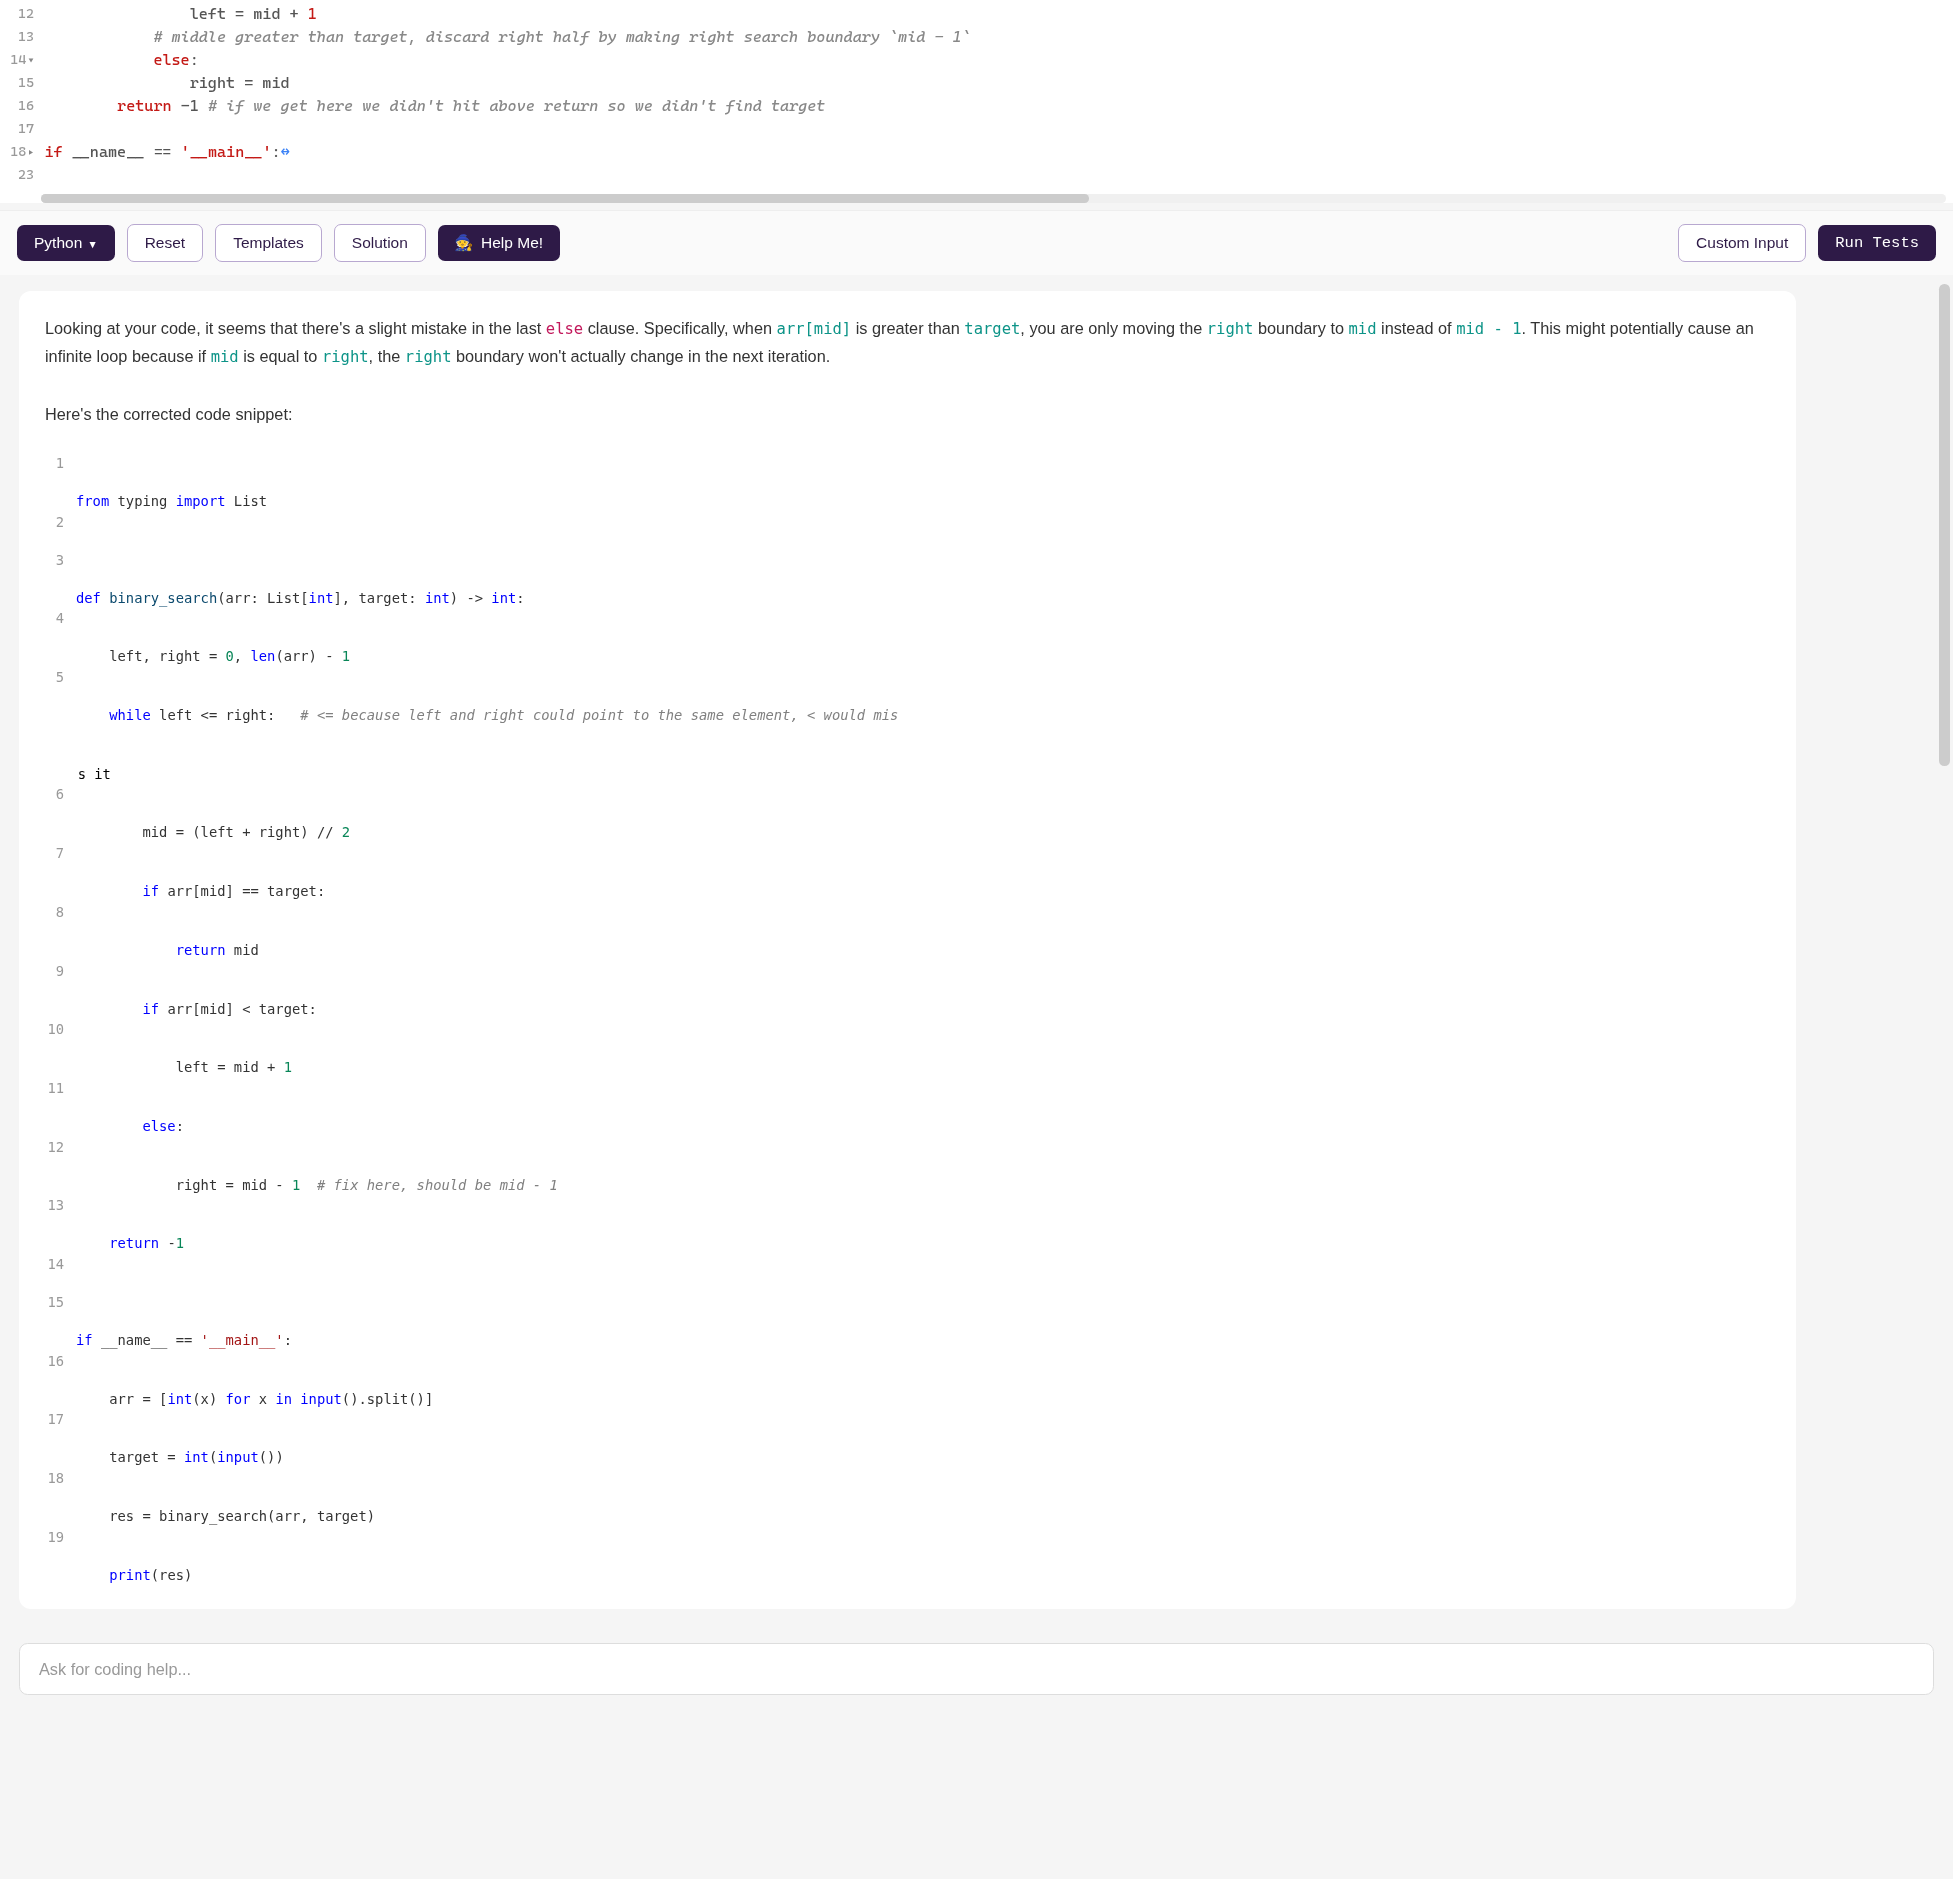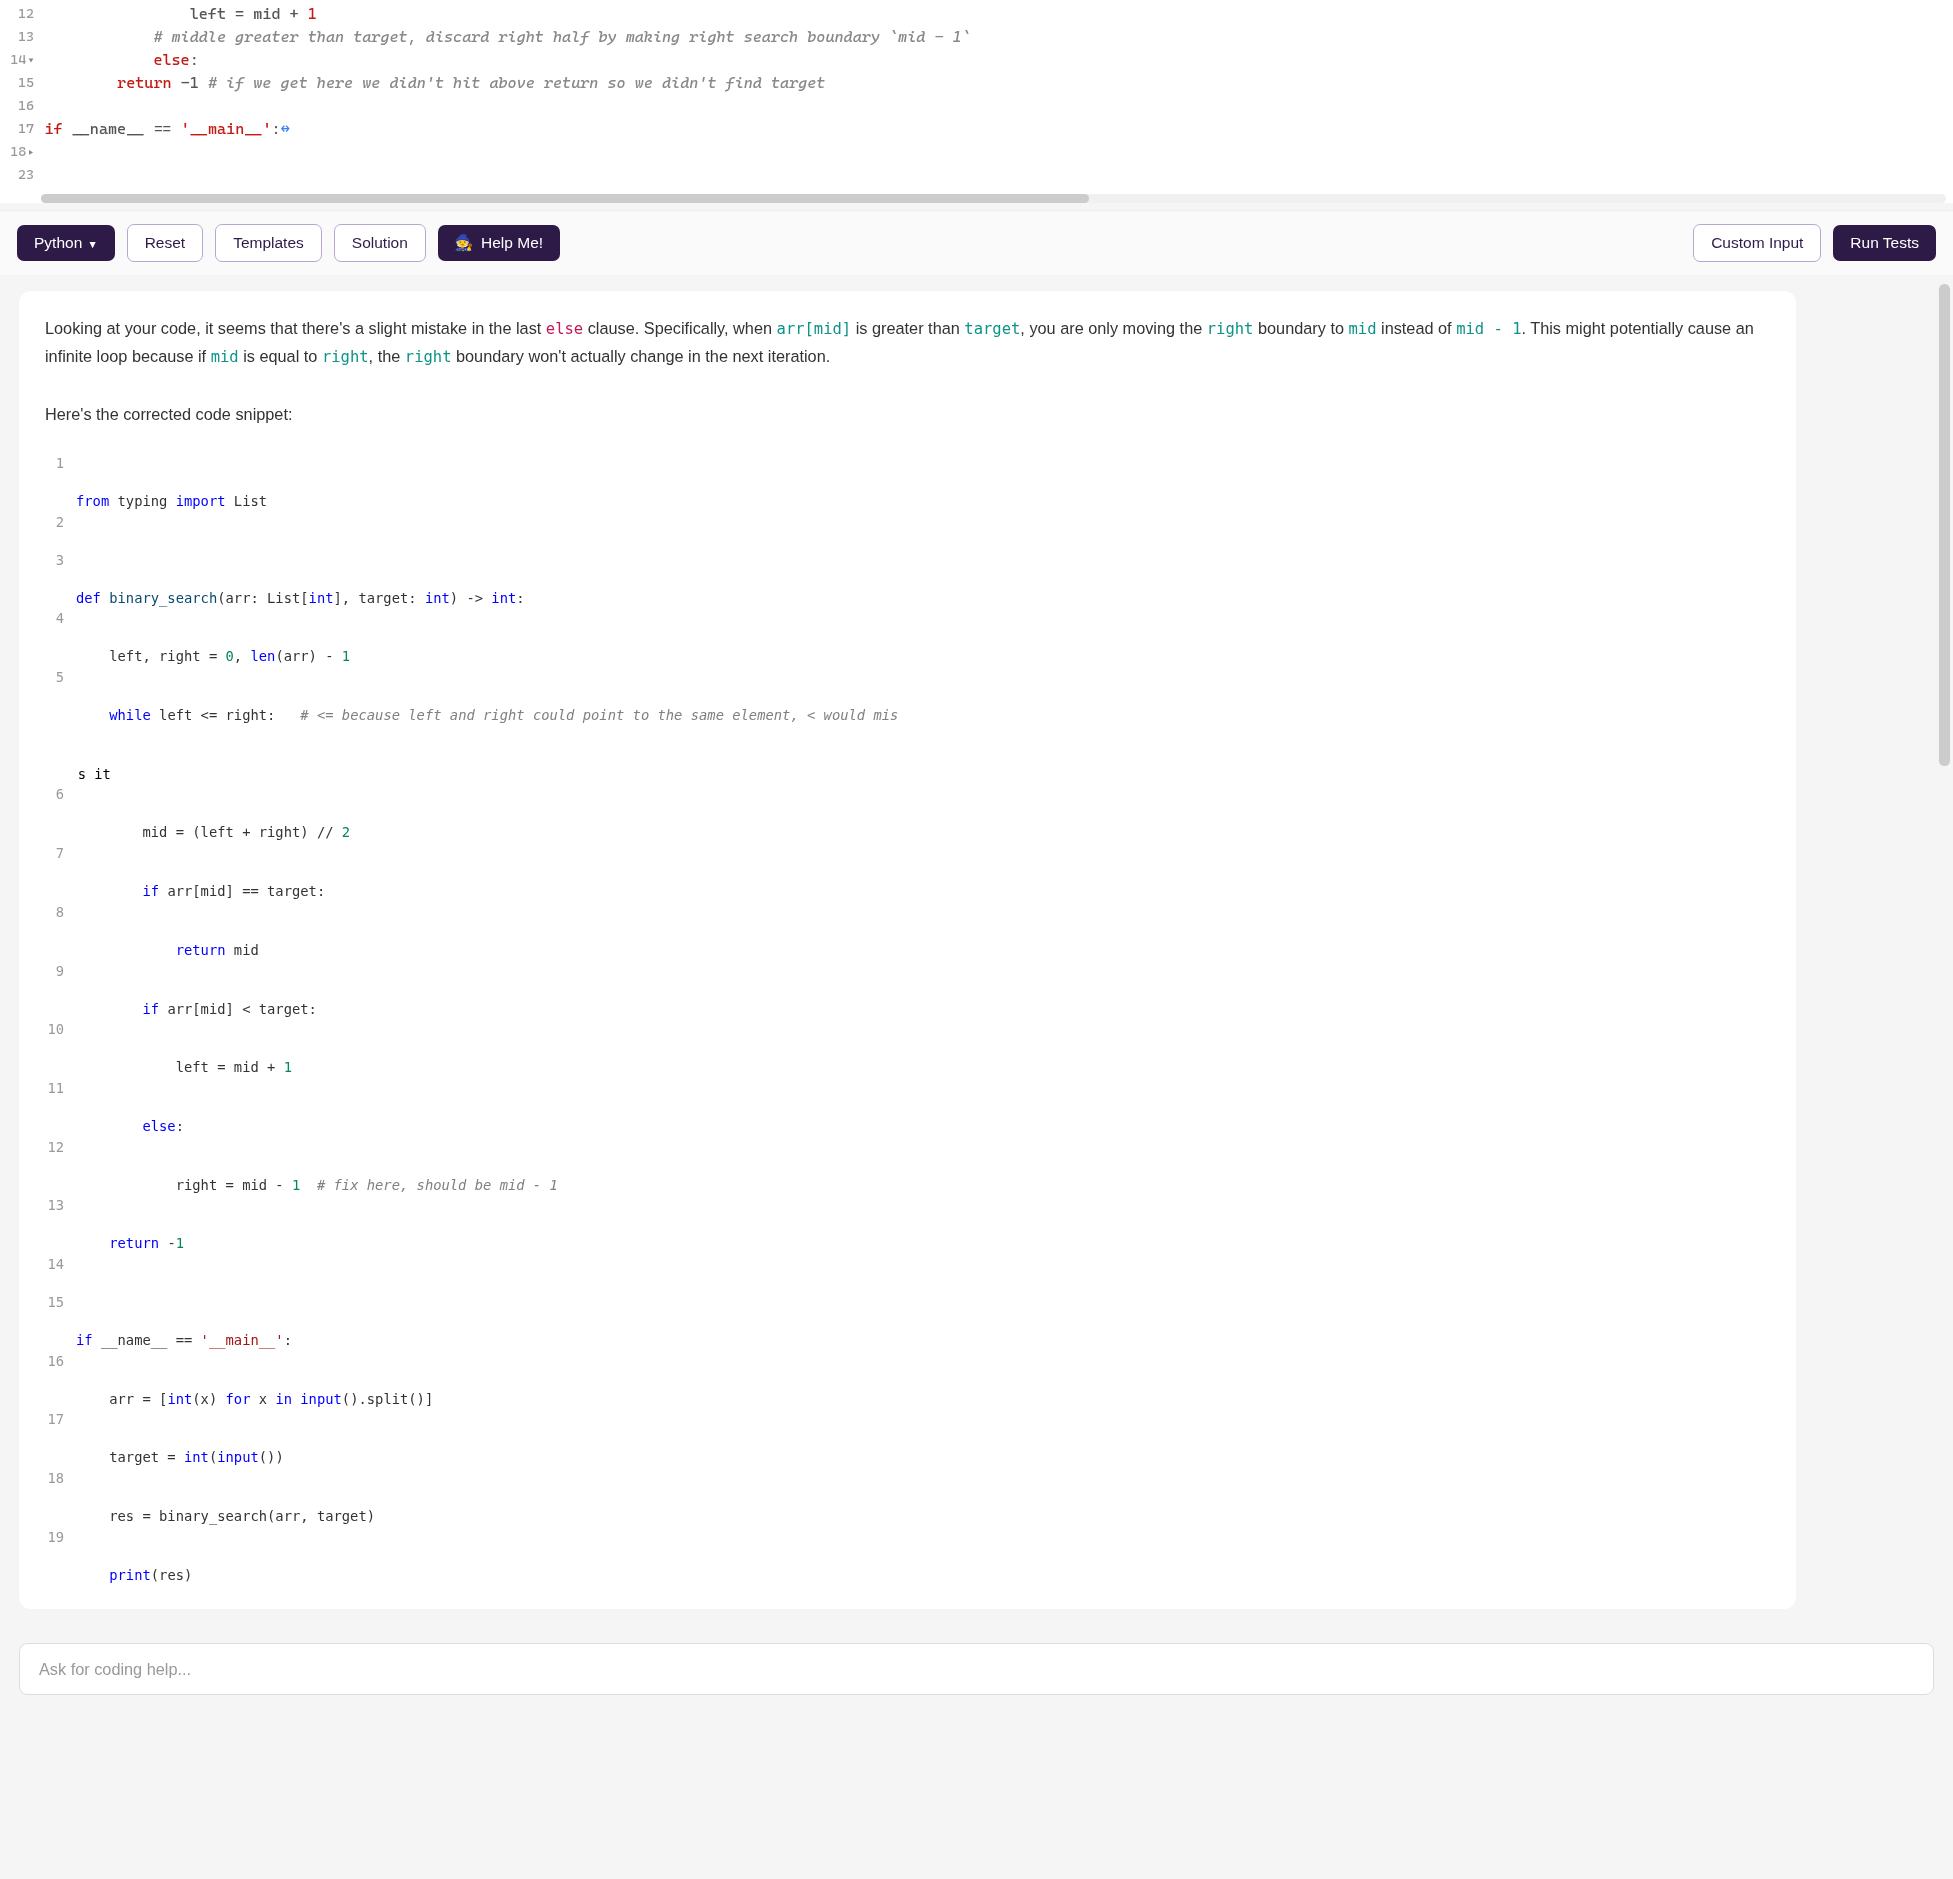--- a/index.html
+++ b/index.html
@@ -17,21 +17,21 @@
 .str { color: #c41a16; font-style: normal; }
 .cmt { color: #888; font-style: italic; }
 .fold-icon { color: #3b82f6; font-style: normal; }
 .hscroll { height: 8.6px; background: #f0f0f0; position: relative; margin: 3.4px 6.9px 6.9px 41px; border-radius: 4.3px; }
 .hscroll-thumb { position: absolute; left: 0; width: 55%; height: 100%; background: #ccc; border-radius: 4.3px; }
 
 .toolbar { display: flex; align-items: center; gap: 12px; padding: 13.8px 17px; background: #fafafa; border-top: 0.9px solid #eee; }
 .toolbar-spacer { flex: 1; }
 .btn { padding: 8.6px 17px; border-radius: 7px; font-size: 15.5px; font-weight: 500; cursor: pointer; border: none; }
 .btn-primary { background: #2e1a47; color: white; }
-.btn-primary-dark { background: #2e1a47; color: white; }
+.btn-primary-dark { background: #2e1a47; color: white; font-family: Liberation Mono, monospace; }
 .btn-outline { background: white; color: #2e1a47; border: 1.3px solid #b8a8d0; }
 .btn-help { background: #2e1a47; color: white; display: inline-flex; align-items: center; gap: 6.9px; }
 .dropdown-caret { font-size: 10.3px; margin-left: 5.2px; }
 
 .chat-area { padding: 15.5px 19px 0 19px; background: #f5f5f5; position: relative; min-height: 619px; }
 .chat-scroll { position: absolute; right: 3.4px; top: 8.6px; bottom: 8.6px; width: 10.3px; background: #ccc; border-radius: 5.2px; height: 482px; }
 .user-msg { display: flex; justify-content: flex-end; margin-bottom: 20.6px; }
 .user-bubble { background: #3b82f6; color: white; padding: 12px 19px; border-radius: 20.6px; font-size: 16.3px; }
 .assistant-card { background: white; border-radius: 12px; padding: 24px 26px; margin-right: 138px; }
 .expl { font-size: 16.3px; line-height: 1.7; color: #333; }
@@ -67,20 +67,21 @@
       <div class="gutter-line"><span>15</span></div>
       <div class="gutter-line"><span>16</span></div>
       <div class="gutter-line"><span>17</span></div>
       <div class="gutter-line"><span>18</span><span class="fold-marker">▸</span></div>
       <div class="gutter-line"><span>23</span></div>
     </div>
     <div class="code-lines">
       <div class="code-line"><span class="ident">                </span><span class="ident">left = mid + </span><span class="num">1</span></div>
       <div class="code-line"><span>            </span><span class="cmt"># middle greater than target, discard right half by making right search boundary `mid - 1`</span></div>
       <div class="code-line"><span>            </span><span class="kw">else</span><span class="ident">:</span></div>
+      <div class="code-line"><span>                </span><span class="ident">right = mid</span></div>
       <div class="code-line"><span>        </span><span class="kw">return</span><span class="ident"> -1 </span><span class="cmt"># if we get here we didn't hit above return so we didn't find target</span></div>
       <div class="code-line"></div>
       <div class="code-line"><span class="kw">if</span><span class="ident"> __name__ == </span><span class="str">'__main__'</span><span class="ident">:</span><span class="fold-icon">↔</span></div>
       <div class="code-line"></div>
     </div>
   </div>
   <div class="hscroll">
       <div class="hscroll-thumb"></div>
     </div>
 </div>

